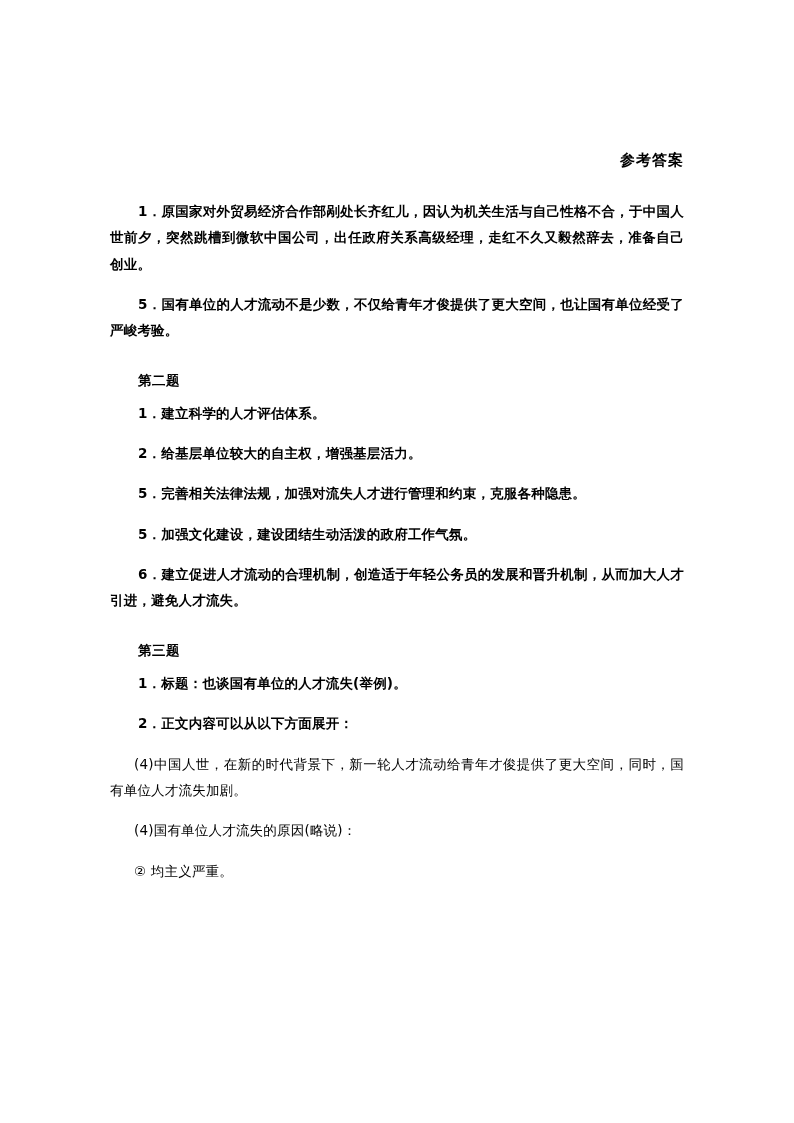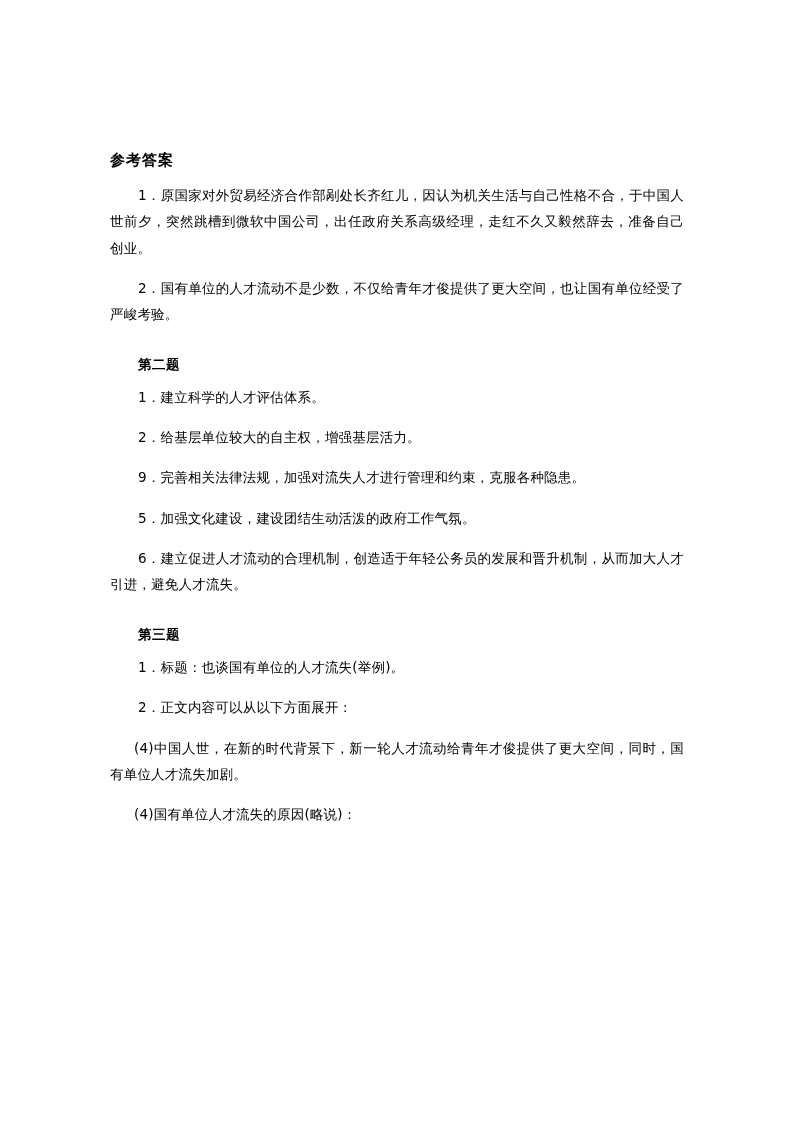--- a/index.html
+++ b/index.html
@@ -15,70 +15,72 @@
     overflow: hidden;
   }
   .page {
     width: 794px;
     height: 1123px;
     box-sizing: border-box;
     padding: 148px 110px 60px 110px;
     position: relative;
   }
   .doc-title {
-    text-align: left;
+    text-align: right;
     font-size: 15px;
     font-weight: bold;
     letter-spacing: 1px;
-    margin: 0 0 10px 0;
+    margin: 0 0 26px 0;
     line-height: 1.6;
   }
   .section-heading {
     font-size: 13.5px;
     font-weight: bold;
     margin: 0 0 8px 0;
     padding-left: 28px;
     line-height: 1.8;
     letter-spacing: 0.5px;
   }
   .para {
     font-size: 13.5px;
     line-height: 1.95;
     margin: 0 0 8px 0;
     text-align: justify;
     text-justify: inter-ideograph;
     letter-spacing: 0.2px;
   }
   .indent-1 {
     text-indent: 28px;
+    font-weight: bold;
   }
   .indent-sub {
     text-indent: 24px;
   }
   .gap-before {
     margin-top: 14px;
   }
   .gap-section {
     margin-top: 24px;
   }
 </style>
 </head>
 <body>
 
 <div class="page">
   <div class="doc-title">参考答案</div>
 
   <div class="para indent-1">1．原国家对外贸易经济合作部剐处长齐红儿，因认为机关生活与自己性格不合，于中国人世前夕，突然跳槽到微软中国公司，出任政府关系高级经理，走红不久又毅然辞去，准备自己创业。</div>
-  <div class="para indent-1 gap-before">2．国有单位的人才流动不是少数，不仅给青年才俊提供了更大空间，也让国有单位经受了严峻考验。</div>
+  <div class="para indent-1 gap-before">5．国有单位的人才流动不是少数，不仅给青年才俊提供了更大空间，也让国有单位经受了严峻考验。</div>
 
   <div class="section-heading gap-section">第二题</div>
   <div class="para indent-1">1．建立科学的人才评估体系。</div>
   <div class="para indent-1 gap-before">2．给基层单位较大的自主权，增强基层活力。</div>
-  <div class="para indent-1 gap-before">9．完善相关法律法规，加强对流失人才进行管理和约束，克服各种隐患。</div>
+  <div class="para indent-1 gap-before">5．完善相关法律法规，加强对流失人才进行管理和约束，克服各种隐患。</div>
   <div class="para indent-1 gap-before">5．加强文化建设，建设团结生动活泼的政府工作气氛。</div>
   <div class="para indent-1 gap-before">6．建立促进人才流动的合理机制，创造适于年轻公务员的发展和晋升机制，从而加大人才引进，避免人才流失。</div>
 
   <div class="section-heading gap-section">第三题</div>
   <div class="para indent-1">1．标题：也谈国有单位的人才流失(举例)。</div>
   <div class="para indent-1 gap-before">2．正文内容可以从以下方面展开：</div>
   <div class="para indent-sub gap-before">(4)中国人世，在新的时代背景下，新一轮人才流动给青年才俊提供了更大空间，同时，国有单位人才流失加剧。</div>
   <div class="para indent-sub gap-before">(4)国有单位人才流失的原因(略说)：</div>
+  <div class="para indent-sub gap-before">②  均主义严重。</div>
 </div>
 
 </body></html>

